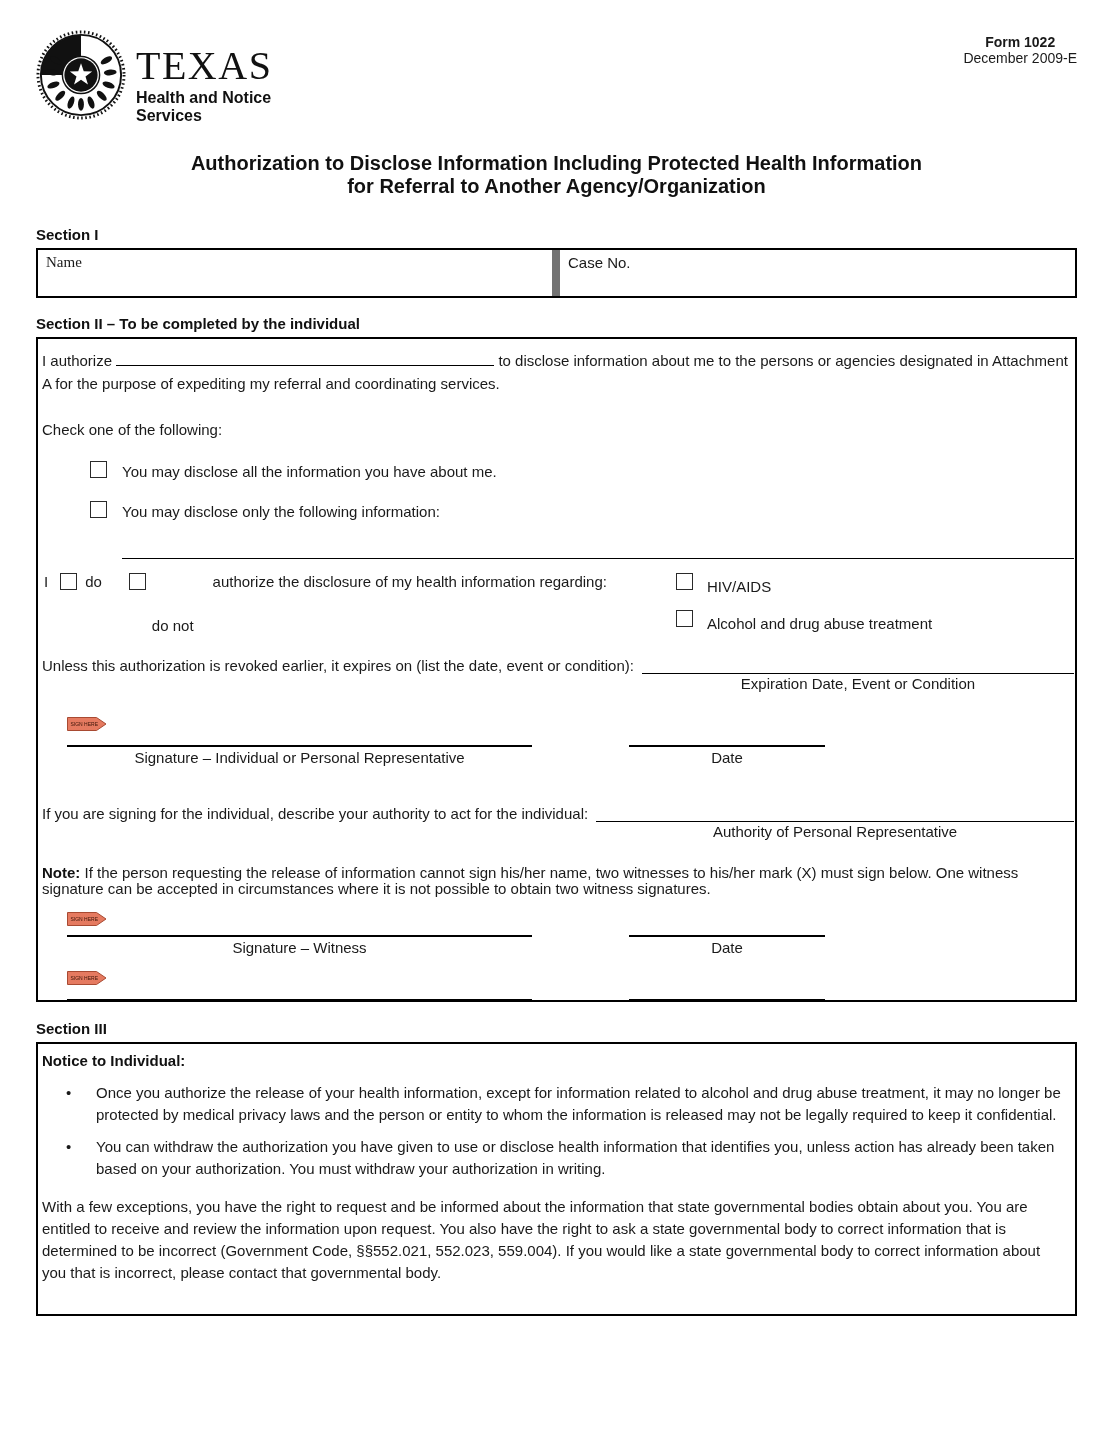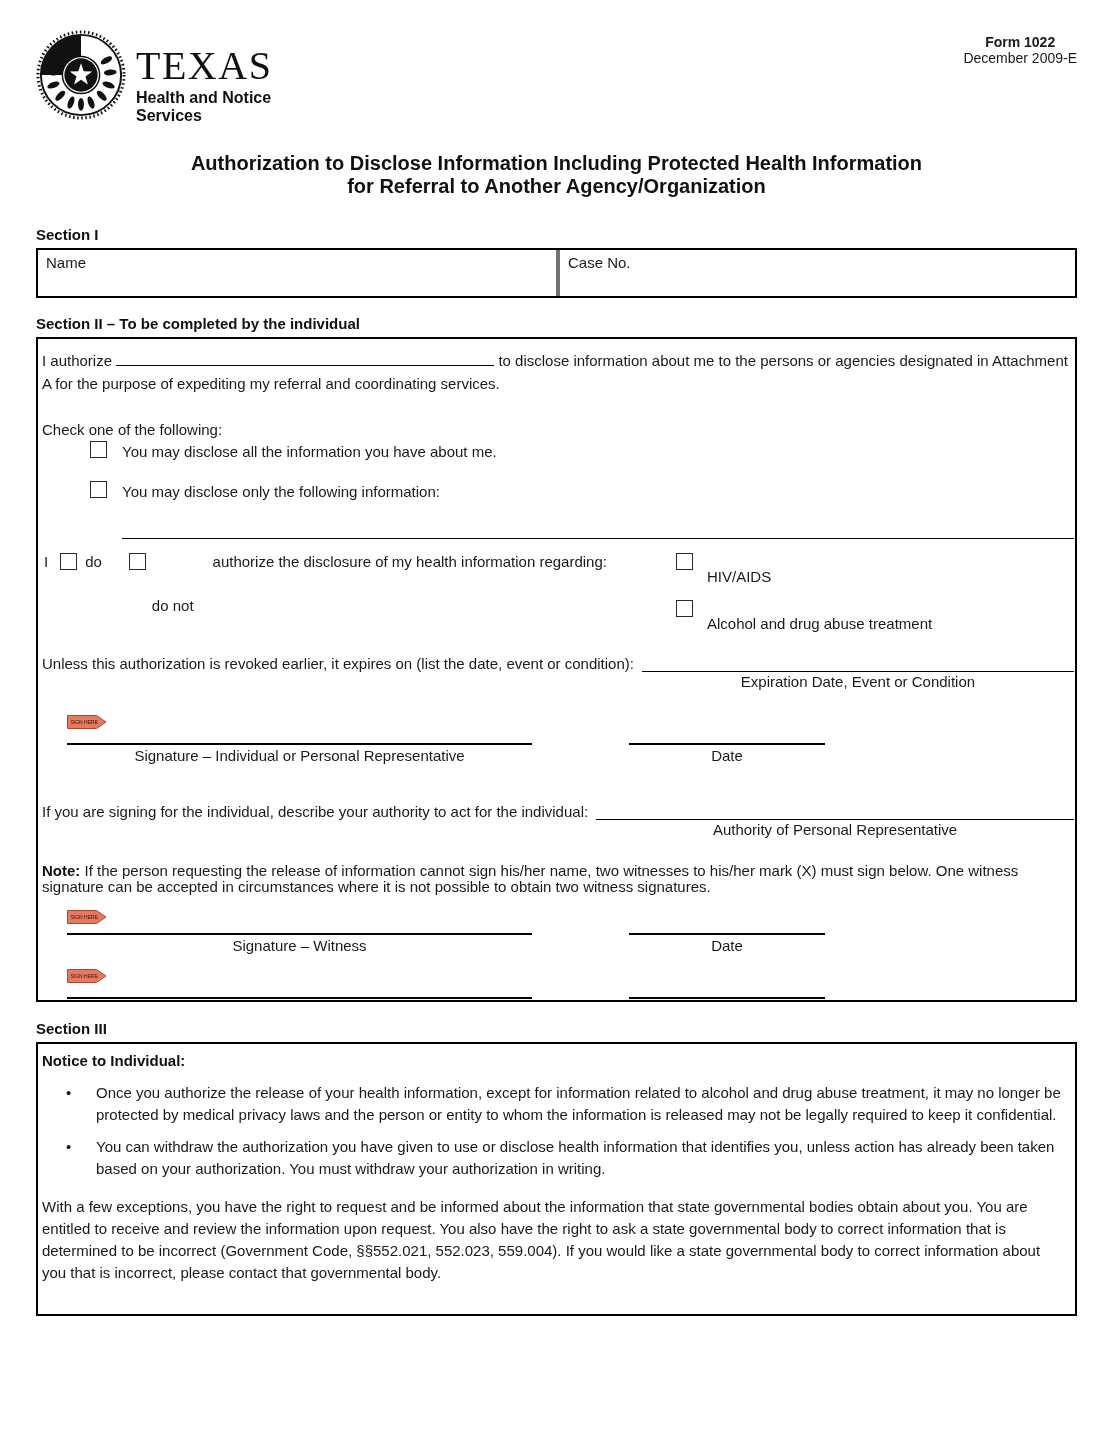--- a/index.html
+++ b/index.html
@@ -27,49 +27,49 @@
   
   .section-heading { font-weight:bold; font-size:15px; color:#111; }
   .sh1 { margin-top:28px; }
   .sh2 { margin-top:17px; }
   .sh3 { margin-top:18px; }
   .box { border:2px solid #000; margin-top:5px; background:#fff; }
 
   
   .s1-box { display:flex; height:50px; }
   .s1-cell { padding:4px 8px; }
-  .s1-cell.left { flex:0 0 522px; border-right:4px solid #737373; }
+  .s1-cell.left { flex:0 0 522px; border-right:8px solid #737373;font-family:Liberation Serif, serif; }
   .s1-cell.right { flex:1; }
 
   
   .s2-box { height:665px; padding:10px 1px 0 4px; overflow:hidden; }
   .para { line-height:23px; }
   .inline-blank { display:inline-block; width:378px; height:14px; border-bottom:1px solid #000; }
   .check-instruction { margin-top:26px; line-height:18px; }
   .cb { display:inline-block; flex:none; width:17px; height:17px; border:1px solid #2a2a2a; background:#fff; }
   .opt-row { display:flex; align-items:flex-start; margin-left:48px; }
   .opt-row .cb { margin-right:15px; }
   .opt-row .opt-label { line-height:18px; margin-top:2px; }
-  .opt1 { margin-top:2px; }
+  .opt1 { margin-top:22px; }
   .opt2 { margin-top:20px; }
   .free-line { margin-left:80px; margin-top:8px; height:30px; border-bottom:1px solid #000; }
 
   .do-row { display:flex; align-items:flex-start; margin-top:14px; }
   .do-left { flex:0 0 634px; display:flex; align-items:flex-start; line-height:18px; }
   .do-left .w-i { margin-left:2px; }
   .do-left .cb1 { margin-left:12px; }
   .do-left .w-do { margin-left:8px; }
   .do-left .cb2 { margin-left:27px; }
   .do-left .w-donot { margin-left:6px;margin-top:44px; }
   .do-left .w-auth { margin-left:19px; }
   .do-right { flex:1; }
   .cb-row { display:flex; align-items:flex-start; }
   .cb-row + .cb-row { margin-top:14px; }
   .cb-row .cb { margin-right:14px; }
-  .cb-row span:last-child { line-height:18px; margin-top:15px; }
+  .cb-row span:last-child { line-height:18px; margin-top:5px; }
 
   .fill-row { display:flex; align-items:flex-start; }
   .expire-row { margin-top:22px; }
   .authority-row { margin-top:38px; }
   .fill-text { white-space:nowrap; line-height:18px; }
   .fill-col { flex:1; margin-left:8px; }
   .fill-line { height:17px; border-bottom:1px solid #000; }
   .fill-caption { text-align:center; line-height:18px; margin-top:1px; }
 
   .sign-tag { display:block; margin-left:25px; }

